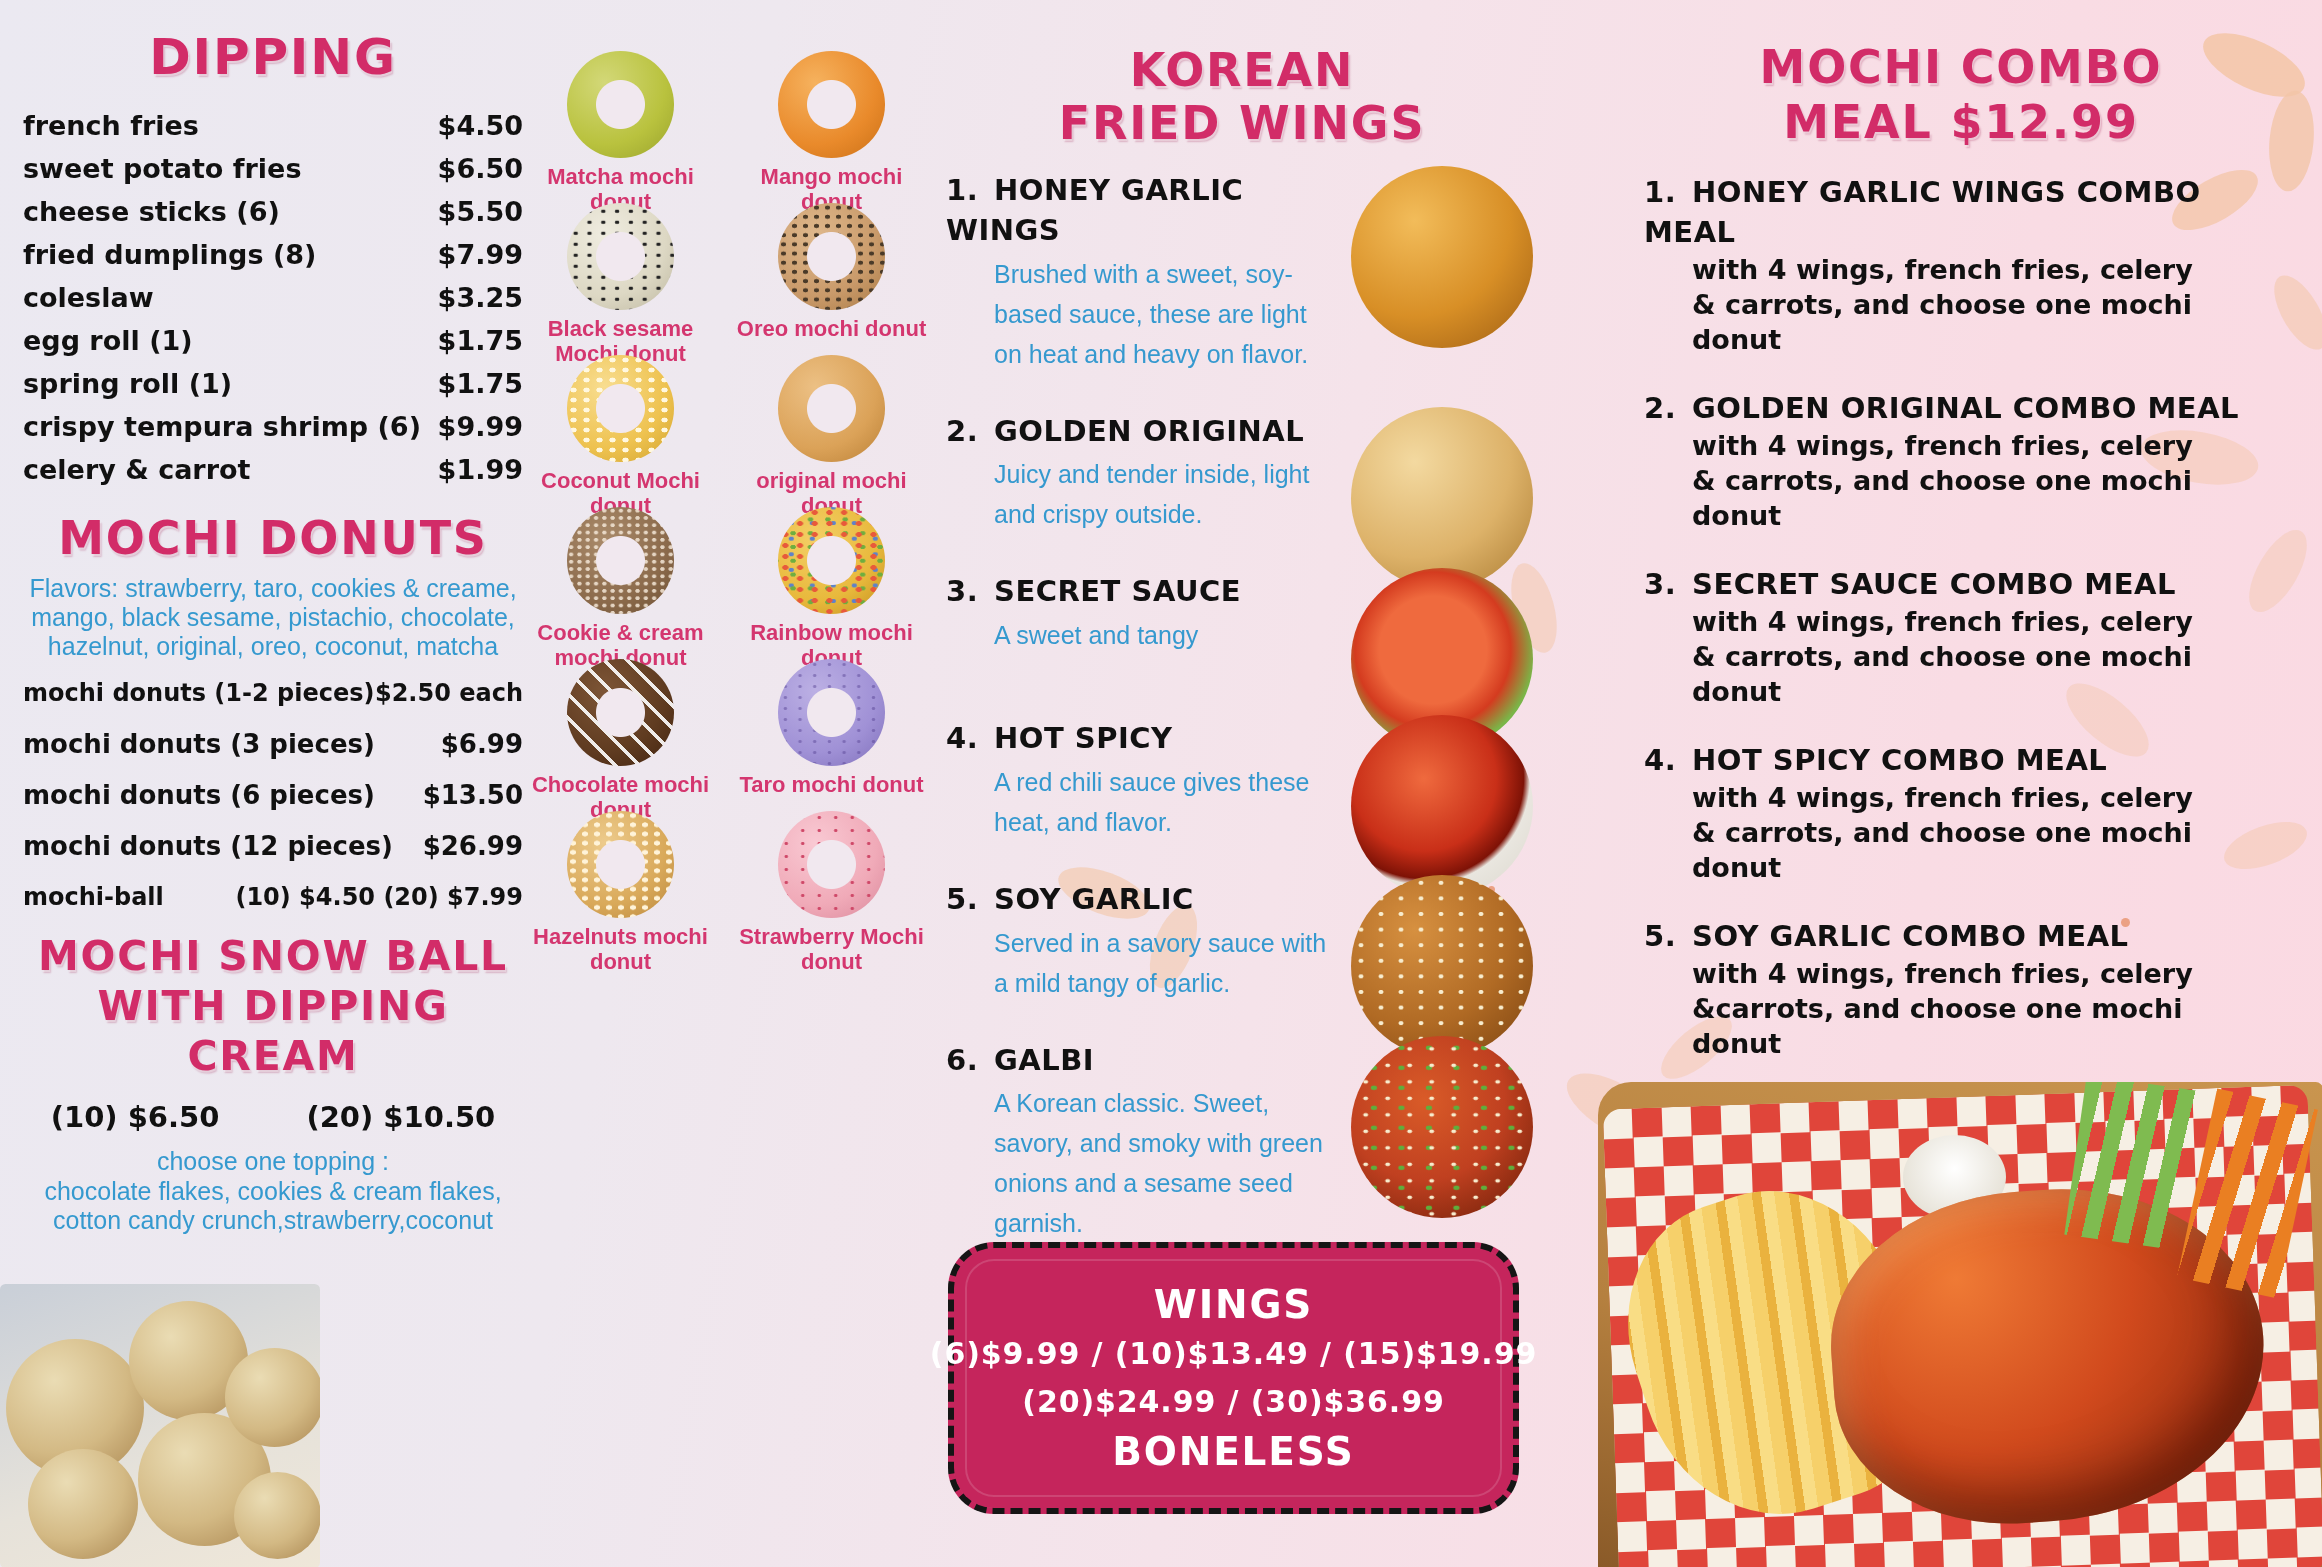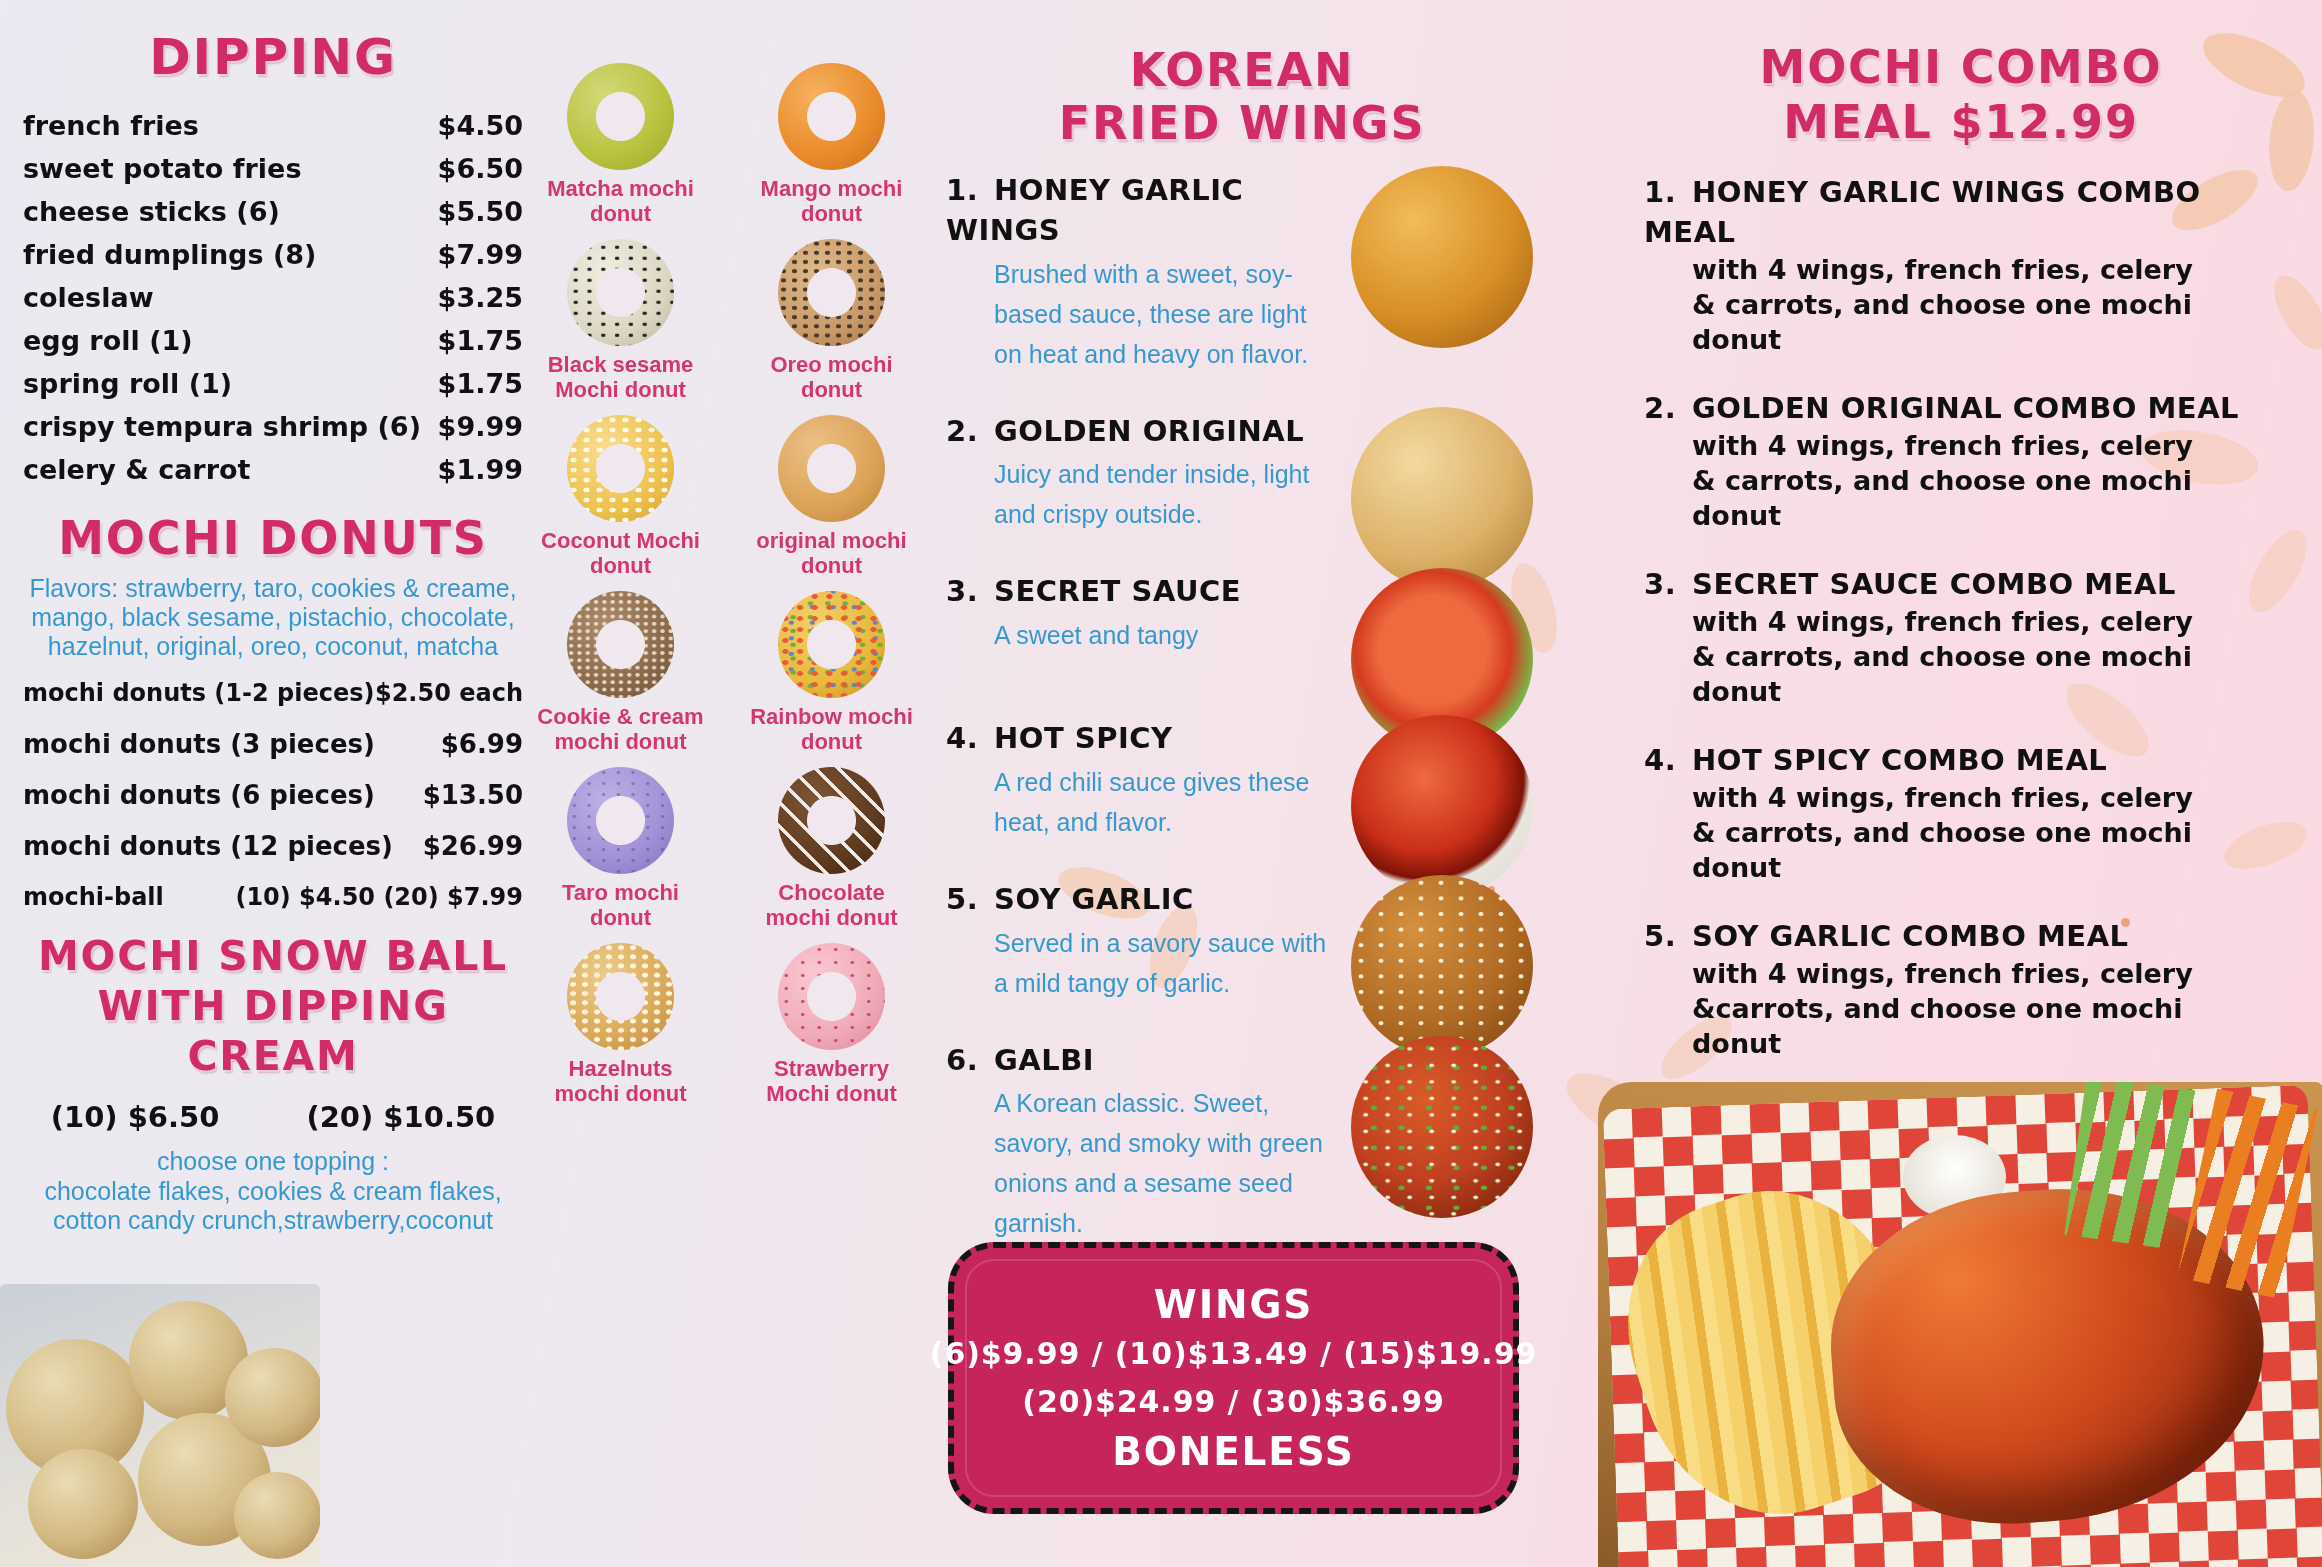--- a/index.html
+++ b/index.html
@@ -35,21 +35,21 @@
   .b1{left:5.5px;top:55px;width:138px;height:138px;}
   .b2{left:129px;top:16.5px;width:119px;height:119px;}
   .b3{left:27.5px;top:165px;width:110px;height:110px;}
   .b4{left:138px;top:129px;width:133px;height:133px;}
   .b5{left:225px;top:64px;width:99px;height:99px;}
   .b6{left:234px;top:188px;width:87px;height:87px;}
 
   
   .gallery{position:absolute;left:525px;top:51px;width:402px;display:grid;
     grid-template-columns:1fr 1fr;column-gap:20px;}
-  .cell{height:152px;display:flex;flex-direction:column;align-items:center;margin:12px;}
+  .cell{height:152px;display:flex;flex-direction:column;align-items:center;margin:0;}
   .donut{width:107px;height:107px;border-radius:50%;flex:0 0 auto;}
   .caption{font-size:22px;line-height:25px;color:#d4366f;text-align:center;margin-top:5.5px;
     font-family:"Liberation Sans",sans-serif;font-weight:700;}
   
   .d-matcha{background:radial-gradient(circle closest-side,#f1e8ef 0 24px,transparent 25px),
     radial-gradient(circle at 35% 30%,#d3d878,#b9c23e 60%,#99a22c);}
   .d-mango{background:radial-gradient(circle closest-side,#f1e8ef 0 24px,transparent 25px),
     radial-gradient(circle at 35% 30%,#f6b25e,#e98a2b 60%,#c96f15);}
   .d-oreo{background:radial-gradient(circle closest-side,#f1e8ef 0 24px,transparent 25px),
     radial-gradient(#4a3a28 2.3px,transparent 2.9px) 0 0/11px 9.2px,
@@ -278,26 +278,26 @@
       </figure>
     <figure class="cell">
         <div class="donut d-cookie"></div>
         <figcaption class="caption">Cookie &amp; cream mochi donut</figcaption>
       </figure>
     <figure class="cell">
         <div class="donut d-rainbow"></div>
         <figcaption class="caption">Rainbow mochi donut</figcaption>
       </figure>
     <figure class="cell">
+        <div class="donut d-chocolate"></div>
+        <figcaption class="caption">Chocolate mochi donut</figcaption>
+      </figure>
+    <figure class="cell">
         <div class="donut d-taro"></div>
         <figcaption class="caption">Taro mochi donut</figcaption>
-      </figure>
-    <figure class="cell">
-        <div class="donut d-chocolate"></div>
-        <figcaption class="caption">Chocolate mochi donut</figcaption>
       </figure>
     <figure class="cell">
         <div class="donut d-hazelnut"></div>
         <figcaption class="caption">Hazelnuts mochi donut</figcaption>
       </figure>
     <figure class="cell">
         <div class="donut d-strawberry"></div>
         <figcaption class="caption">Strawberry Mochi donut</figcaption>
       </figure>
   </div>

